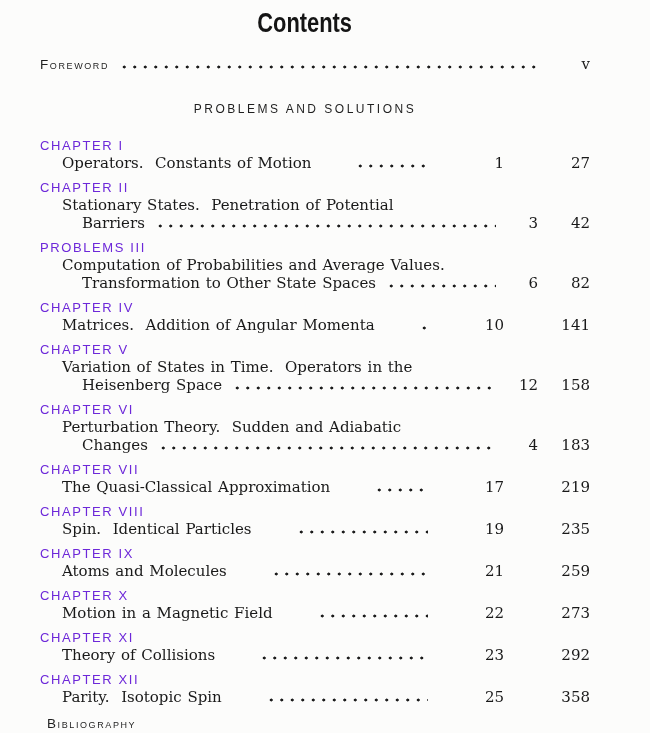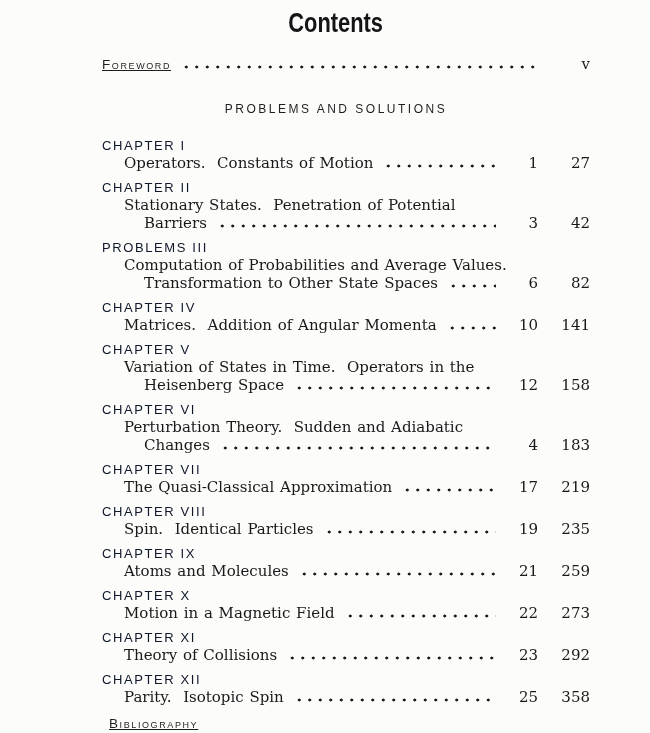--- a/index.html
+++ b/index.html
@@ -5,21 +5,21 @@
   html, body { margin: 0; padding: 0; }
   body {
     width: 650px; height: 733px;
     background: #fcfcfb;
     color: #1c1c1c;
     overflow: hidden;
   }
   .page {
     box-sizing: border-box;
     width: 650px; height: 733px;
-    padding: 8px 60px 0 102px;
+    padding: 8px 60px 0 40px;
   }
   .center-full {
     margin-left: -80px; margin-right: -60px;
     text-align: center;
   }
   .book-title {
     display: inline-block;
     font-family: "Liberation Sans", sans-serif;
     font-weight: bold;
     font-size: 28px;
@@ -35,48 +35,47 @@
     margin-top: 17px;
     height: 18px;
   }
   .sc-label {
     font-family: "Liberation Sans", sans-serif;
     font-size: 13.5px;
     font-variant: small-caps;
     letter-spacing: 1.6px;
     color: #1f1f1f;
     white-space: nowrap;
-    text-decoration: underline;
   }
   .section-heading {
     margin-top: 28px;
     font-family: "Liberation Sans", sans-serif;
     font-size: 12px;
     line-height: 17px;
     letter-spacing: 2.5px;
     color: #1f1f1f;
   }
   .chapter-list { margin-top: 20px; }
   .chapter { margin-bottom: 8px; }
   .ch-heading {
     font-family: "Liberation Sans", sans-serif;
     font-size: 13px;
     line-height: 16px;
     letter-spacing: 1.6px;
-    color: #0f172a;
+    color: #6d28d9;
   }
   .t-line {
     font-family: "DejaVu Serif", "Liberation Serif", serif;
     font-size: 15px;
     line-height: 18px;
     color: #191919;
     word-spacing: 1px;
     white-space: pre-wrap;
   }
-  .t-line.indent1 { padding-left: 22px; }
+  .t-line.indent1 { padding-left: 22px; gap: 34px; }
   .t-line.indent2 { padding-left: 42px; }
   .t-line.last { display: flex; align-items: baseline; }
   .t-text { white-space: pre-wrap; }
   .leader {
     flex: 1;
     height: 4px;
     margin-left: 7px;
     margin-right: 2px;
     background-image: radial-gradient(circle, #1c1c1c 1.35px, rgba(0,0,0,0) 1.7px);
     background-size: 10.5px 4px;

